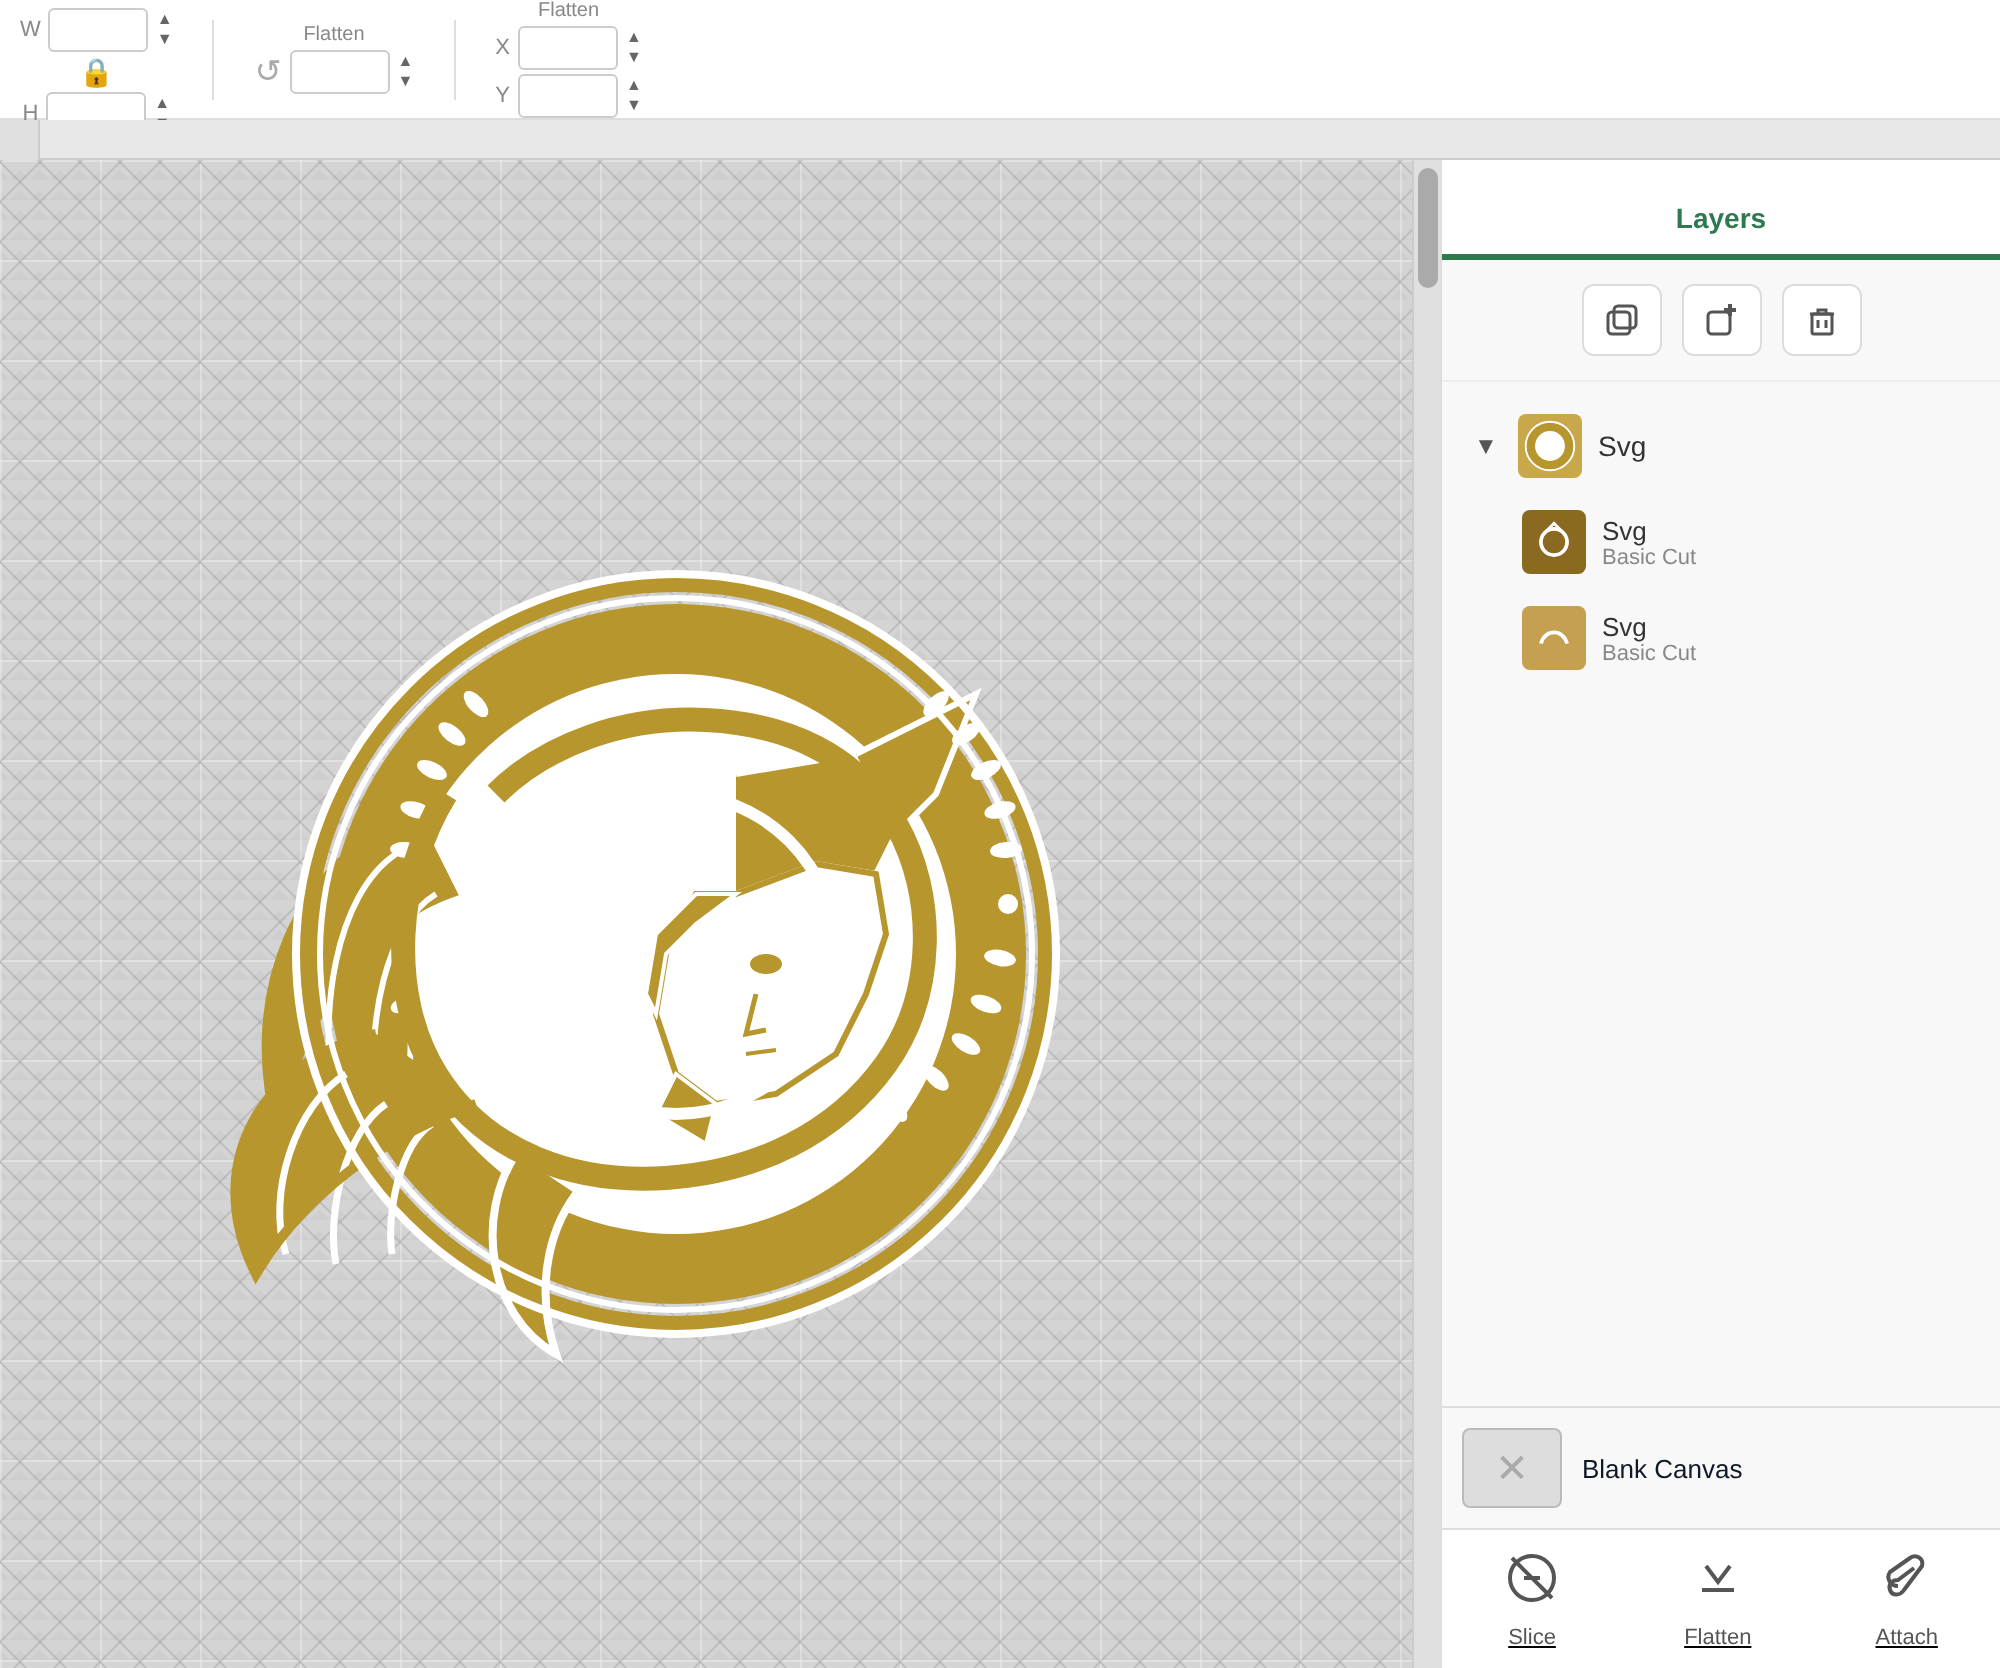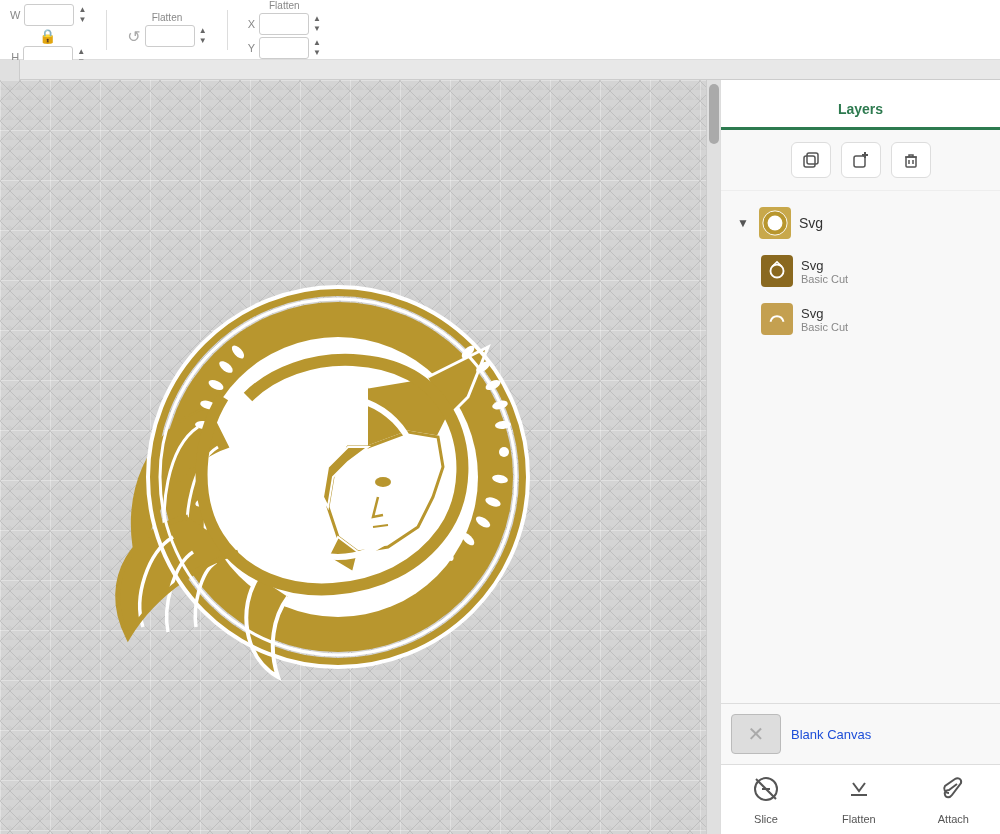--- a/index.html
+++ b/index.html
@@ -313,32 +313,33 @@
       display: flex;
       align-items: center;
       justify-content: center;
     }
     .canvas-preview-x {
       font-size: 20px;
       color: #aaa;
     }
     .canvas-label {
       font-size: 13px;
-      color: #1d4ed8;
+      color: #0f172a;
     }
 
     
     .bottom-bar {
       height: 70px;
       background: #fff;
       border-top: 1px solid #ddd;
       display: flex;
       align-items: center;
       justify-content: space-around;
       flex-shrink: 0;
+      text-decoration: underline;
     }
     .bottom-action {
       display: flex;
       flex-direction: column;
       align-items: center;
       gap: 4px;
       cursor: pointer;
       padding: 6px 14px;
       border-radius: 6px;
     }

